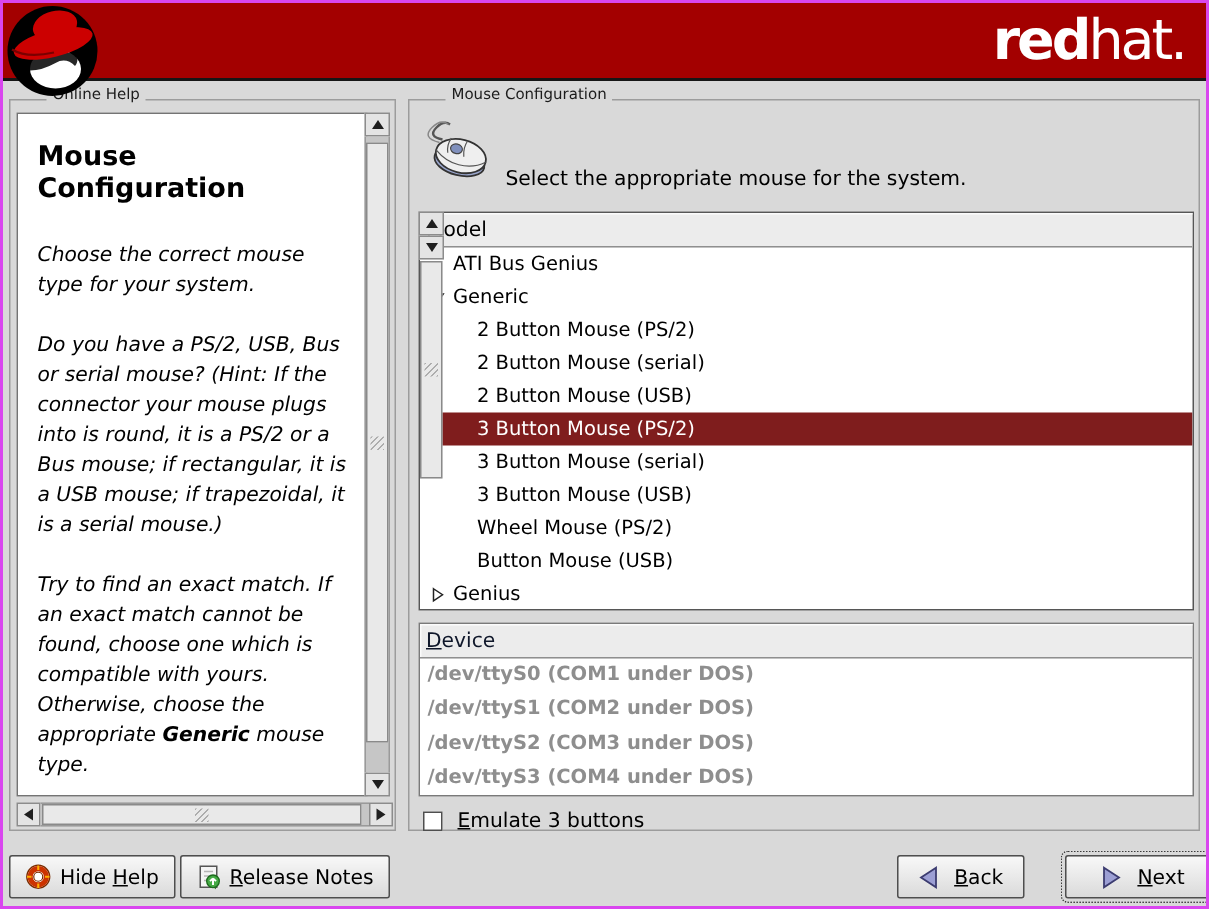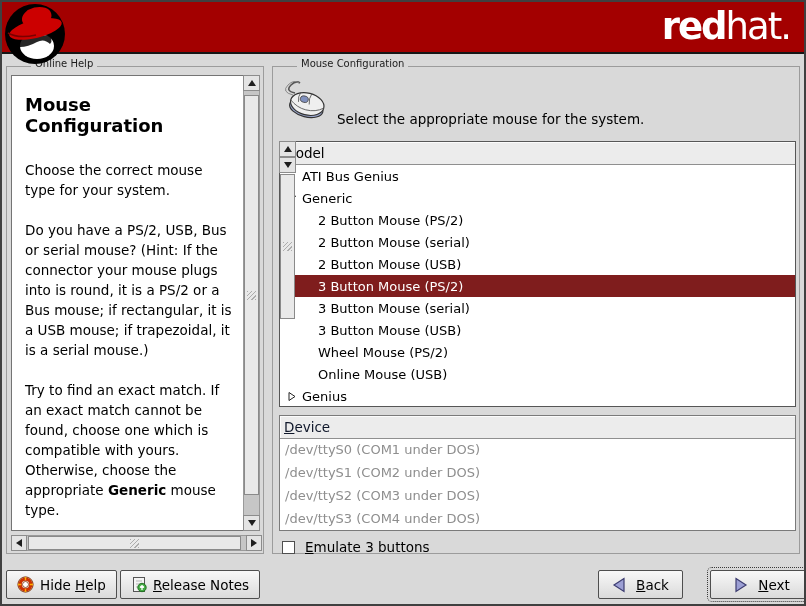--- a/index.html
+++ b/index.html
@@ -1,35 +1,35 @@
 <!DOCTYPE html>
 <html><head>
 <meta charset="utf-8">
 <style>
   html,body{margin:0;padding:0;width:806px;height:606px;font-family:"DejaVu Sans","Liberation Sans",sans-serif;}
-  #window{position:absolute;inset:0;width:806px;height:606px;background:#d9d9d9;border:2px solid #404040;box-sizing:border-box;overflow:hidden;}
+  #window{position:absolute;inset:0;width:806px;height:606px;background:#d9d9d9;border:2px solid #d946ef;box-sizing:border-box;overflow:hidden;}
 
   
   .banner{position:absolute;left:0;top:0;width:802px;height:50px;background:#a30000;border-bottom:2px solid #161616;}
   .logo{position:absolute;left:2px;top:1px;width:63px;height:63px;z-index:10;}
   .wordmark{position:absolute;right:14px;top:4px;color:#fff;font-size:37px;letter-spacing:-2px;line-height:42px;}
   .wm-b{font-weight:bold;}
   .wm-r{font-weight:normal;}
 
   
   .frame{position:absolute;border:1px solid #9c9c9c;box-sizing:border-box;}
   .frame-label{position:absolute;top:-9px;left:24px;background:#d9d9d9;padding:0 4px;font-size:10px;color:#1c1c1c;white-space:nowrap;}
   #frame-help{left:4px;top:64px;width:258px;height:488px;}
   #frame-main{left:270px;top:64px;width:528px;height:488px;}
 
   
   .help-view{position:absolute;left:4px;top:8px;width:234px;height:456px;background:#fff;border:1px solid #747474;box-sizing:border-box;overflow:hidden;}
   .help-inner{padding:2px 12px 0 13px;color:#000;}
   .help-title{font-size:18px;font-weight:bold;margin:16px 0 24px 0;}
-  .help-p{font-size:13.5px;line-height:20px;margin:0 0 20px 0;}
+  .help-p{font-size:13.5px;line-height:20px;margin:0 0 20px 0;font-style:italic;}
   .help-p b{font-weight:bold;}
 
   
   .vsb{position:absolute;display:flex;flex-direction:column;width:17px;}
   .hsb{position:absolute;display:flex;flex-direction:row;height:16px;}
   .sb-btn{background:#e4e4e4;border:1px solid #8c8c8c;box-sizing:border-box;display:flex;align-items:center;justify-content:center;flex:0 0 auto;}
   .vsb .sb-btn{height:16px;width:17px;}
   .hsb .sb-btn{width:16px;height:16px;}
   .sb-trough{flex:1;background:#c6c6c6;border:1px solid #9a9a9a;box-sizing:border-box;position:relative;}
   .vsb .sb-trough{border-top:none;border-bottom:none;}
@@ -60,21 +60,21 @@
   .accel{text-decoration:underline;}
   .trow{height:22px;flex:0 0 22px;display:flex;align-items:center;font-size:13px;color:#000;white-space:nowrap;}
   .trow.selected{background:#7f1d1d;color:#fff;}
   .expander{margin-left:6px;flex:0 0 auto;display:flex;}
   .t-label{margin-left:5px;}
   .ind-1 .t-label{margin-left:22px;}
   .ind-2 .t-label{margin-left:38px;}
   .model-vsb-wrap{width:17px;flex:0 0 17px;display:flex;flex-direction:column;}
 
   .device-list{position:absolute;left:6px;top:348px;width:517px;height:116px;border:1px solid #7a7a7a;background:#fff;box-sizing:border-box;display:flex;flex-direction:column;overflow:hidden;}
-  .device-row{height:23px;flex:0 0 23px;line-height:22px;font-size:13px;color:#8e8e8e;padding-left:5px;}
+  .device-row{height:23px;flex:0 0 23px;line-height:22px;font-size:13px;color:#8e8e8e;padding-left:5px;font-weight:bold;}
 
   .emulate{position:absolute;left:9px;top:472px;display:flex;align-items:center;}
   .checkbox{width:13px;height:13px;background:#fff;border:1px solid #4e4e4e;box-sizing:border-box;}
   .emulate-label{margin-left:10px;font-size:13.5px;color:#000;}
 
   
   .btn{position:absolute;top:568px;height:29px;background:linear-gradient(#f8f8f8,#dadada);border:1px solid #4e4e4e;border-radius:2px;box-sizing:border-box;display:flex;align-items:center;padding:12px 10px;font-size:13.5px;color:#000;cursor:default;}
   .btn .icon{margin-right:6px;display:flex;}
   #btn-hide-help{left:4px;}
   #btn-release-notes{left:118px;}
@@ -196,21 +196,21 @@
         <div class="trow ind-2">
             <span class="t-label">3 Button Mouse (serial)</span>
           </div>
         <div class="trow ind-2">
             <span class="t-label">3 Button Mouse (USB)</span>
           </div>
         <div class="trow ind-2">
             <span class="t-label">Wheel Mouse (PS/2)</span>
           </div>
         <div class="trow ind-2">
-            <span class="t-label">Online Mouse (USB)</span>
+            <span class="t-label">Button Mouse (USB)</span>
           </div>
         <div class="trow">
           <span class="expander">
               <svg width="11" height="11" viewBox="0 0 11 11">
                 <path d="M3 1.5 L9 5.5 L3 9.5 Z" fill="#fff" stroke="#222" stroke-width="1"></path>
               </svg>
             </span>
           <span class="t-label">Genius</span>
         </div>
       </div>

